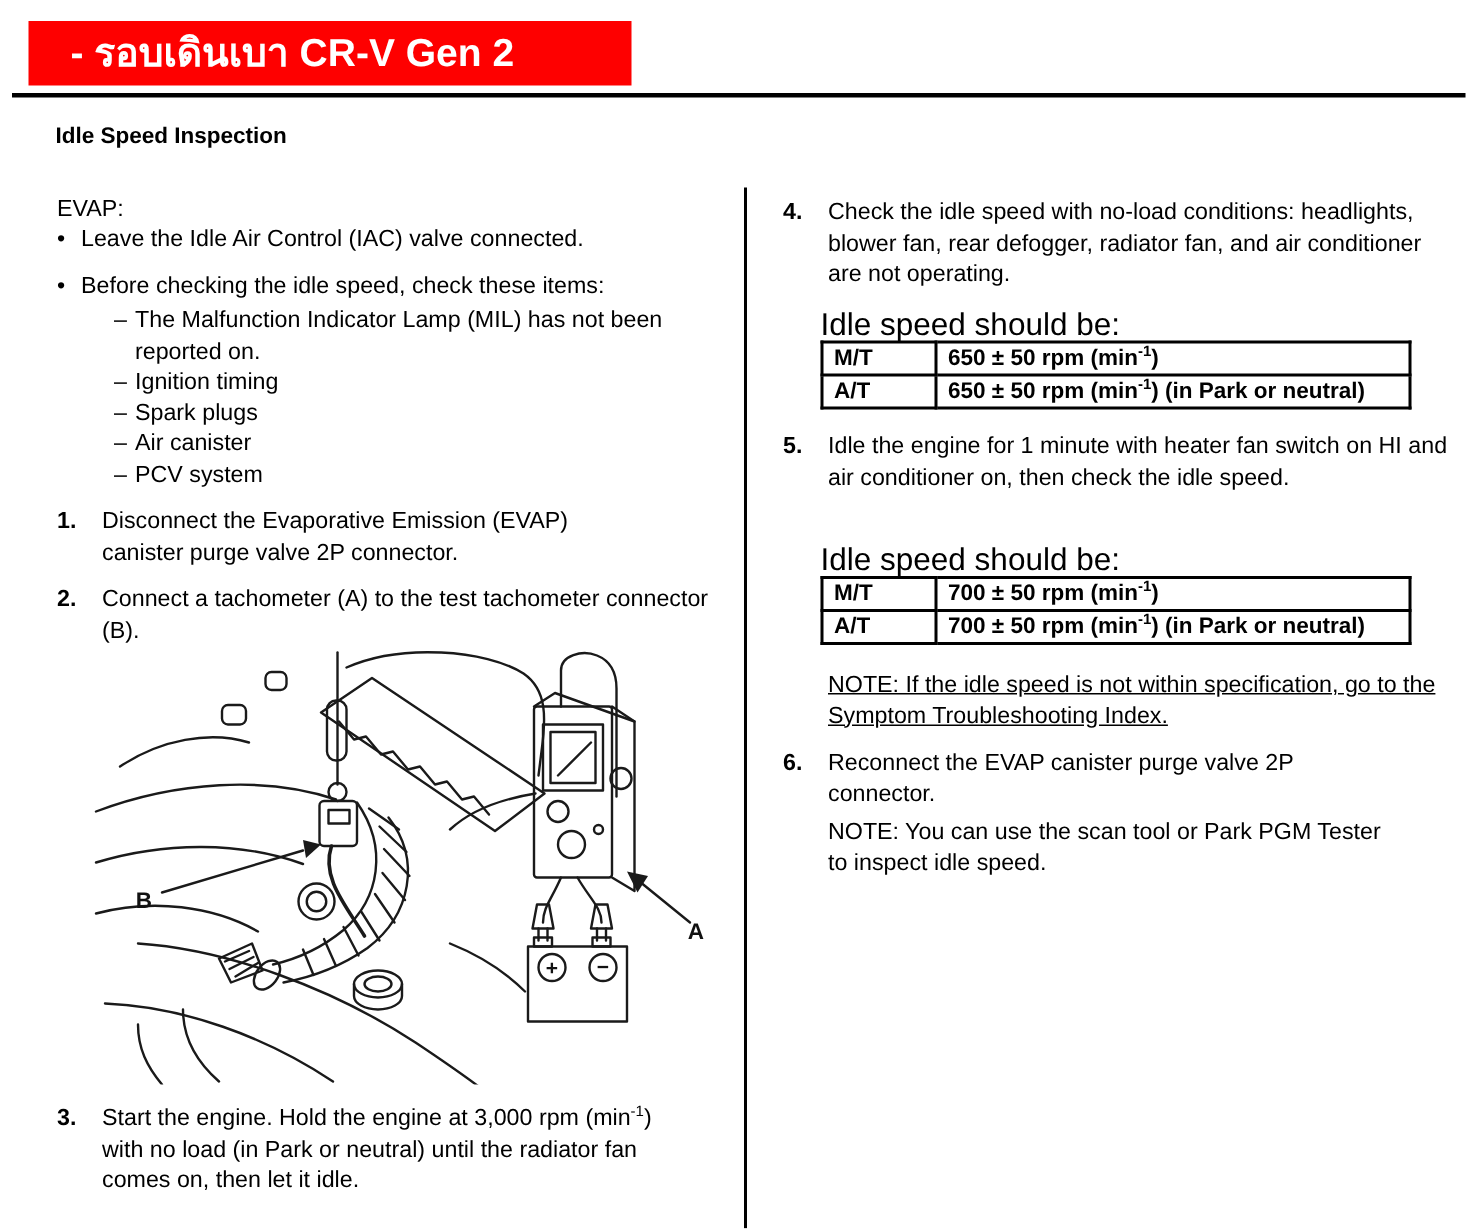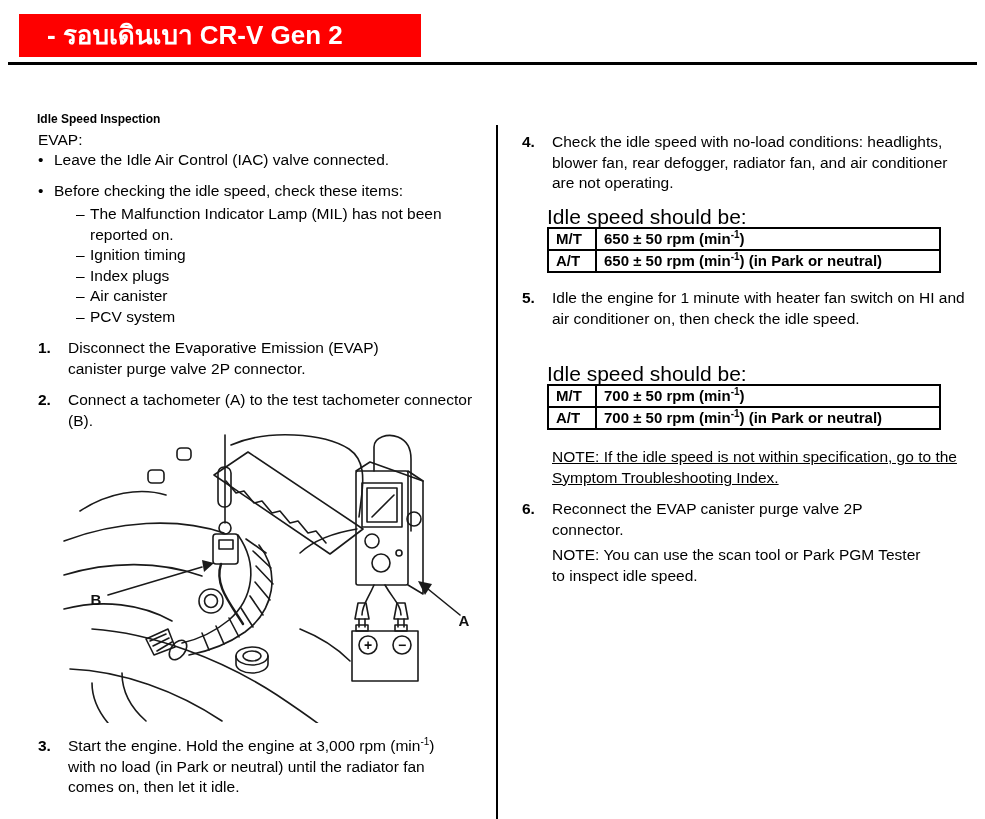--- a/index.html
+++ b/index.html
@@ -14,21 +14,21 @@
   .header-rule{position:absolute;left:8px;top:62px;width:969px;height:3px;background:#000;}
   .col-divider{position:absolute;left:496px;top:125px;width:2px;height:694px;background:#000;}
 
   
   .row{position:absolute;display:flex;align-items:flex-start;}
   .row .marker{flex:0 0 16px;}
   .row .num{flex:0 0 30px;font-weight:bold;}
   .txt{display:block;}
 
   
-  .section-title{position:absolute;left:37px;top:81px;font-size:12px;font-weight:bold;margin-top:28px;}
+  .section-title{position:absolute;left:37px;top:81px;font-size:15px;font-weight:bold;}
   .note-label{position:absolute;left:38px;top:130px;}
   .b0{left:38px;top:150px;}
   .b1{left:38px;top:181px;}
   .checks{position:absolute;left:76px;top:204px;}
   .checks .crow{display:flex;}
   .checks .marker{flex:0 0 14px;}
   .checks .txt{max-width:372px;}
   .s1{left:38px;top:338px;}  .s1 .txt{max-width:358px;}
   .s2{left:38px;top:390px;}  .s2 .txt{max-width:412px;}
   .s3{left:38px;top:736px;}  .s3 .txt{max-width:368px;}
@@ -47,21 +47,21 @@
   .s6{left:522px;top:499px;}  .s6 .txt{max-width:360px;}
   .tbl-caption{position:absolute;font-weight:normal;font-size:21px;}
   .cap1{left:547px;top:207px;}
   .cap2{left:547px;top:364px;}
   .spec-table{position:absolute;border-collapse:collapse;width:394px;table-layout:fixed;
               font-weight:bold;font-size:15px;}
   .t1{left:547px;top:227px;}
   .t2{left:547px;top:384px;}
   .spec-table td{border:2px solid #000;height:22px;padding:0 7px;box-sizing:border-box;
                  line-height:18px;white-space:nowrap;overflow:hidden;}
-  .spec-table td.c1{width:48px;}
+  .spec-table td.c1{width:76px;}
   .note1{position:absolute;left:552px;top:447px;max-width:414px;text-decoration:underline;}
   .note2{position:absolute;left:552px;top:545px;max-width:372px;}
 
   sup{font-size:10px;line-height:0;}
 </style>
 </head>
 <body>
 
 <div class="page">
 
@@ -87,21 +87,21 @@
     <div class="crow">
       <span class="marker">–</span>
       <span class="txt">The Malfunction Indicator Lamp (MIL) has not been reported on.</span>
     </div>
     <div class="crow">
       <span class="marker">–</span>
       <span class="txt">Ignition timing</span>
     </div>
     <div class="crow">
       <span class="marker">–</span>
-      <span class="txt">Index plugs</span>
+      <span class="txt">Spark plugs</span>
     </div>
     <div class="crow">
       <span class="marker">–</span>
       <span class="txt">Air canister</span>
     </div>
     <div class="crow">
       <span class="marker">–</span>
       <span class="txt">PCV system</span>
     </div>
   </div>

